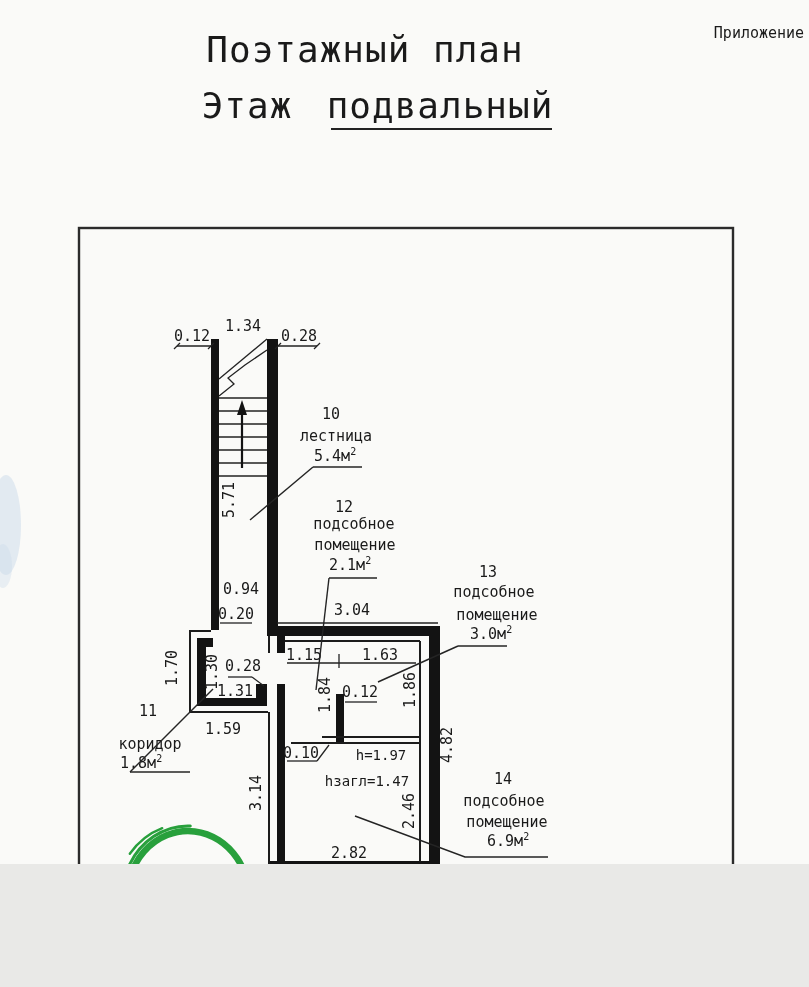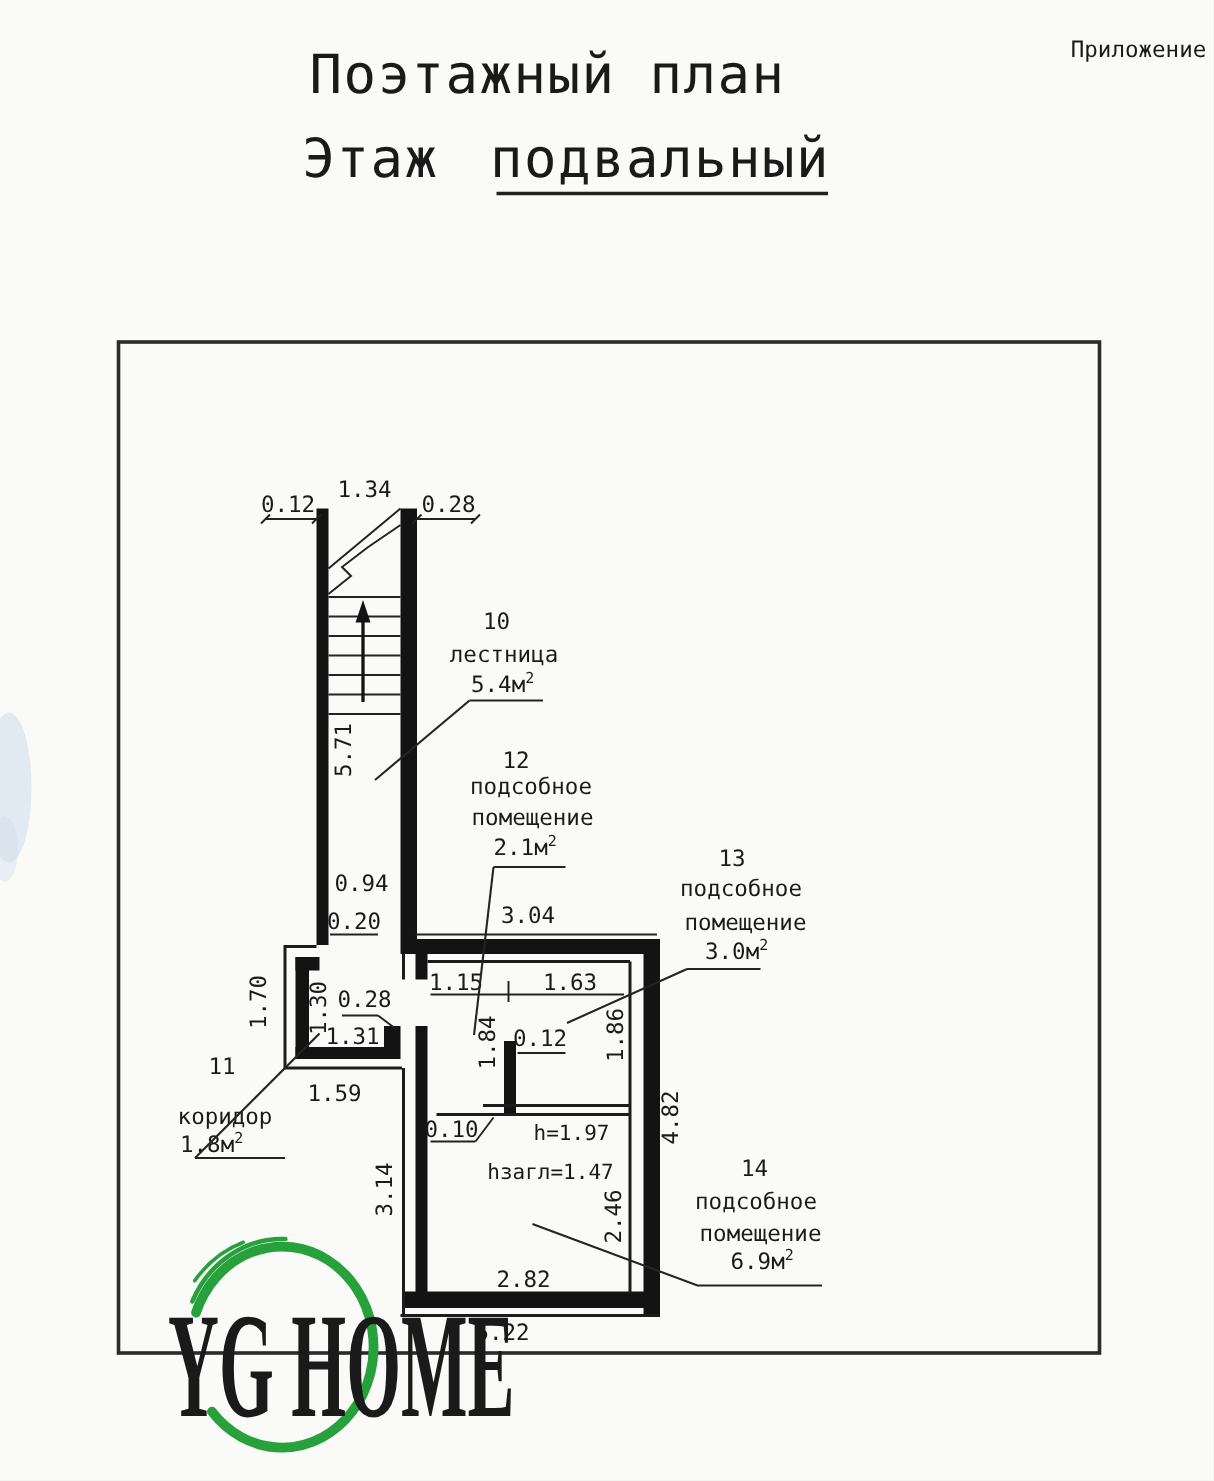--- a/index.html
+++ b/index.html
@@ -1,17 +1,17 @@
 <!DOCTYPE html>
 <html><head>
 <meta charset="utf-8">
 <style>
   html,body{margin:0;padding:0;}
   body{background:#e9e9e7;font-family:"DejaVu Sans Mono", monospace;}
-  .page{position:relative;width:809px;height:987px;background:#fafaf8;overflow:hidden;margin:0 auto;}
+  .page{position:relative;width:809px;height:864px;background:#fafaf8;overflow:hidden;margin:0 auto;}
   svg{position:absolute;left:0;top:0;}
   svg text{font-family:"DejaVu Sans Mono", monospace;fill:#1a1a1a;}
   .t-title{font-size:36px;letter-spacing:1px;}
   .t-dim{font-size:15px;}
   .t-dim14{font-size:14px;}
   .t-room{font-size:15px;}
   .t-corner{font-size:15px;}
   .sup{font-size:10px;}
   .wall{fill:#131313;}
   .thin{stroke:#1c1c1c;stroke-width:2;fill:none;}

